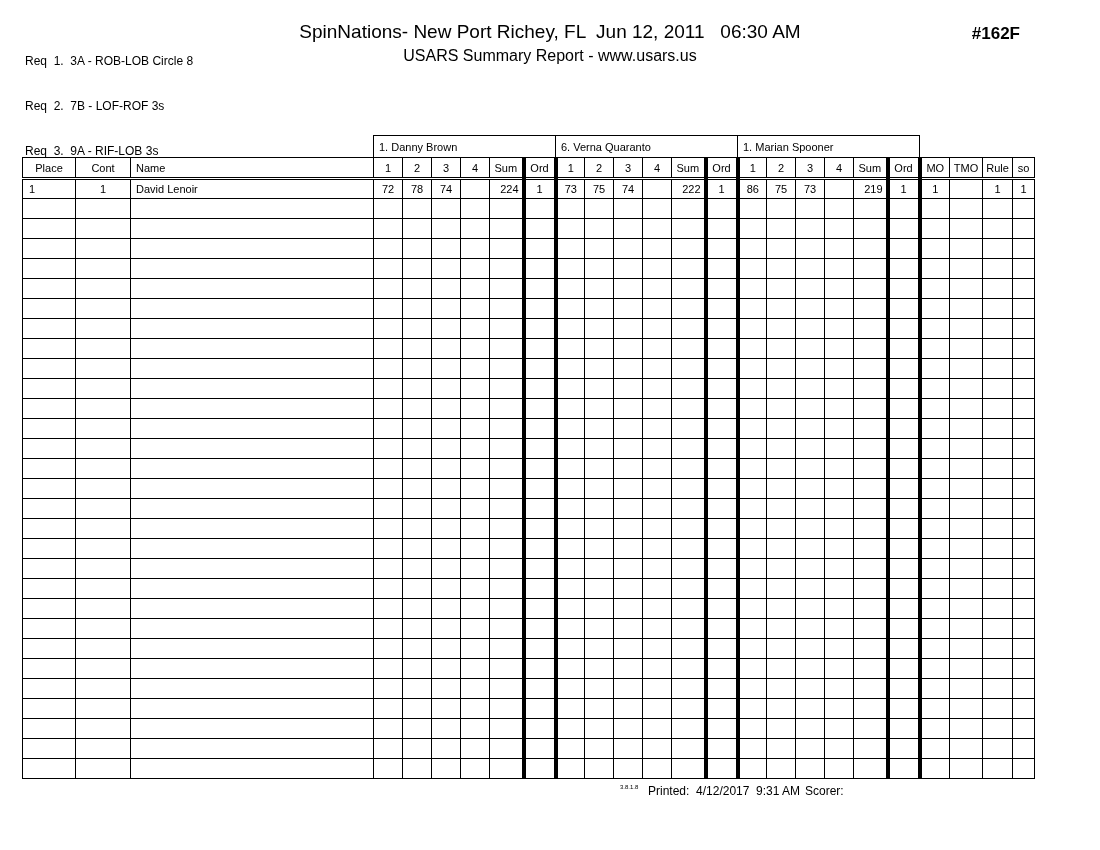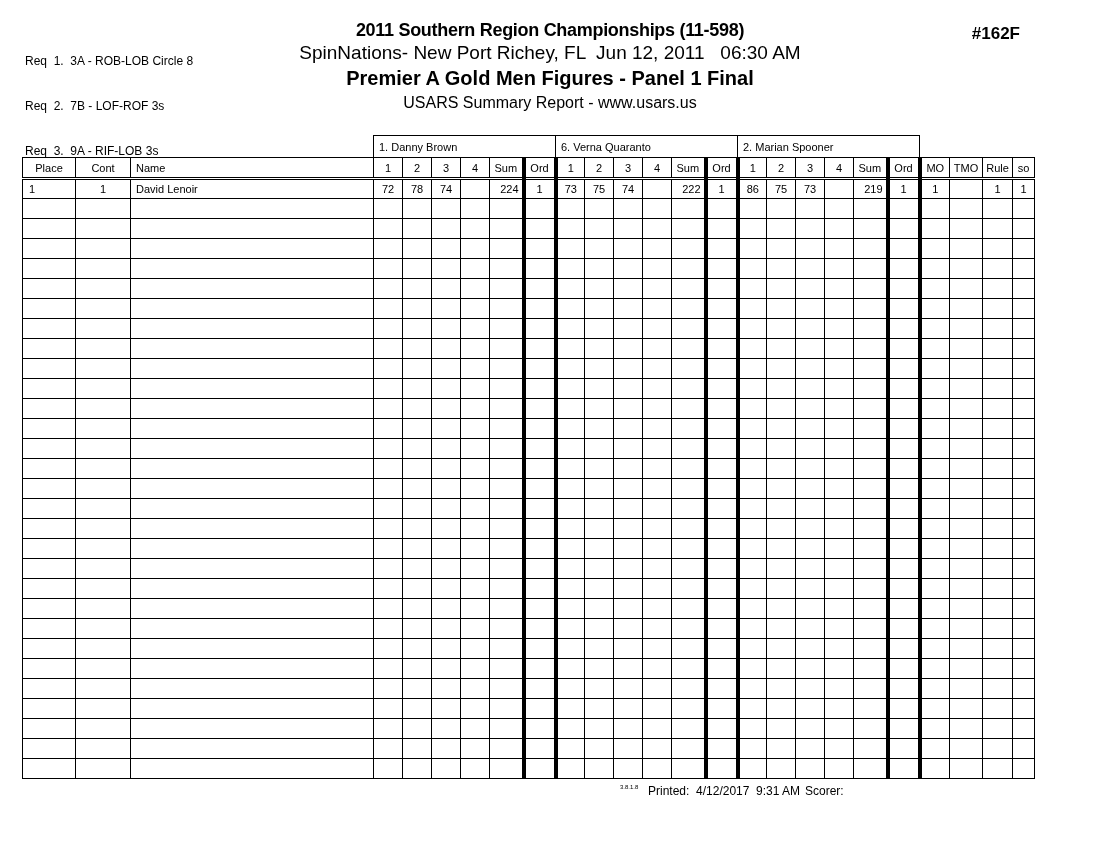--- a/index.html
+++ b/index.html
@@ -52,23 +52,21 @@
 
 <div class="page">
 
   <div class="req-block">
     <div>Req  1.  3A - ROB-LOB Circle 8</div>
     <div>Req  2.  7B - LOF-ROF 3s</div>
     <div>Req  3.  9A - RIF-LOB 3s</div>
   </div>
 
   <div class="header-block">
-    <div class="title">2011 Southern Region Championships (11-598)</div>
     <div class="venue">SpinNations- New Port Richey, FL  Jun 12, 2011   06:30 AM</div>
-    <div class="event">Premier A Gold Men Figures - Panel 1 Final</div>
     <div class="usars">USARS Summary Report - www.usars.us</div>
   </div>
 
   <div class="report-number">#162F</div>
 
   <table class="results">
     <colgroup id="t-cols">
         <col style="width: 53px;">
         <col style="width: 55px;">
         <col style="width: 243px;">
@@ -93,21 +91,21 @@
         <col style="width: 30px;">
         <col style="width: 33px;">
         <col style="width: 30px;">
         <col style="width: 22px;">
       </colgroup>
     <thead id="t-head">
         <tr class="judge-row">
           <td class="nb" colspan="3"></td>
           <td class="judge-box" colspan="6">1.  Danny Brown</td>
           <td class="judge-box" colspan="6">6.  Verna Quaranto</td>
-          <td class="judge-box" colspan="6">2.  Marian Spooner</td>
+          <td class="judge-box" colspan="6">1.  Marian Spooner</td>
           <td class="nb" colspan="4"></td>
         </tr>
         <tr class="head-row">
           <th>Place</th>
           <th>Cont</th>
           <th class="tl">Name</th>
           <th>1</th>
           <th>2</th>
           <th>3</th>
           <th>4</th>

